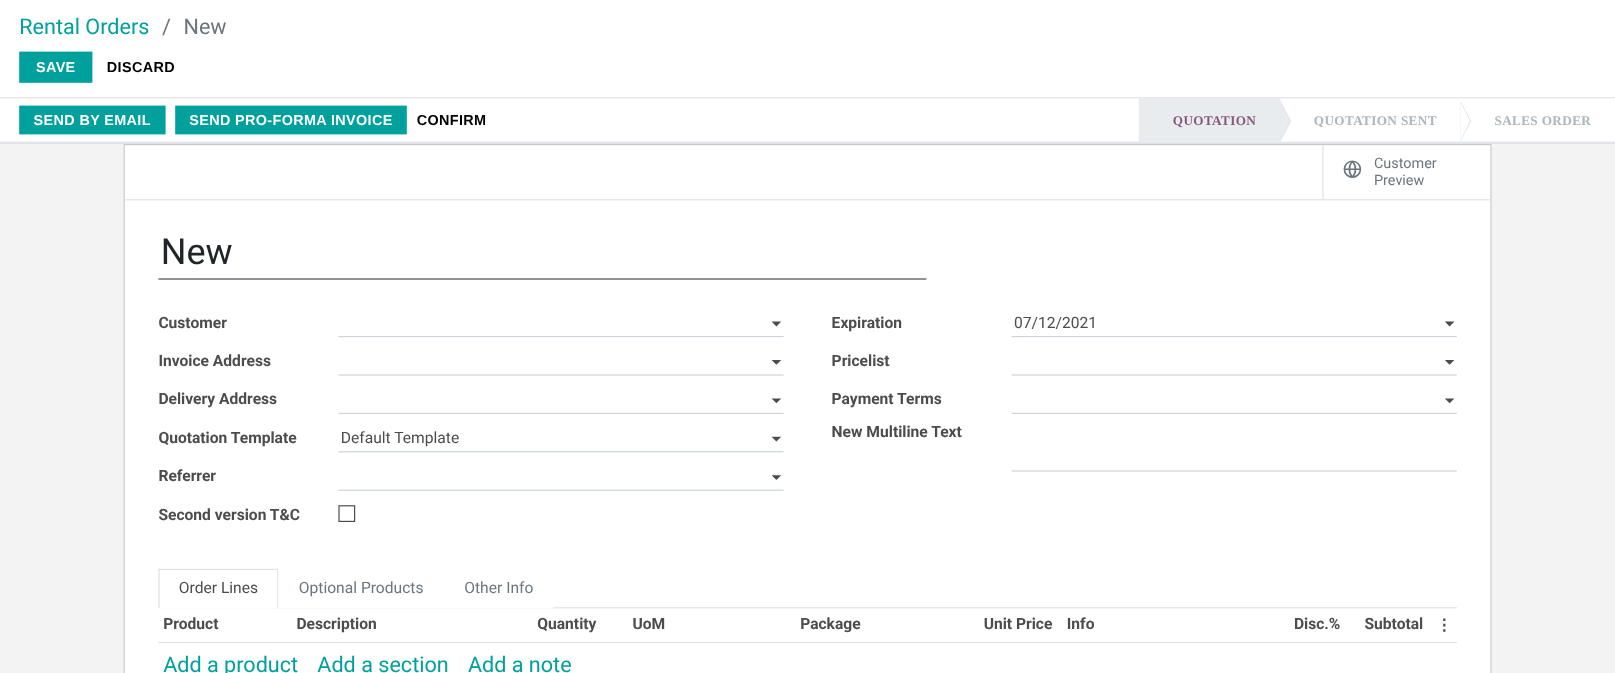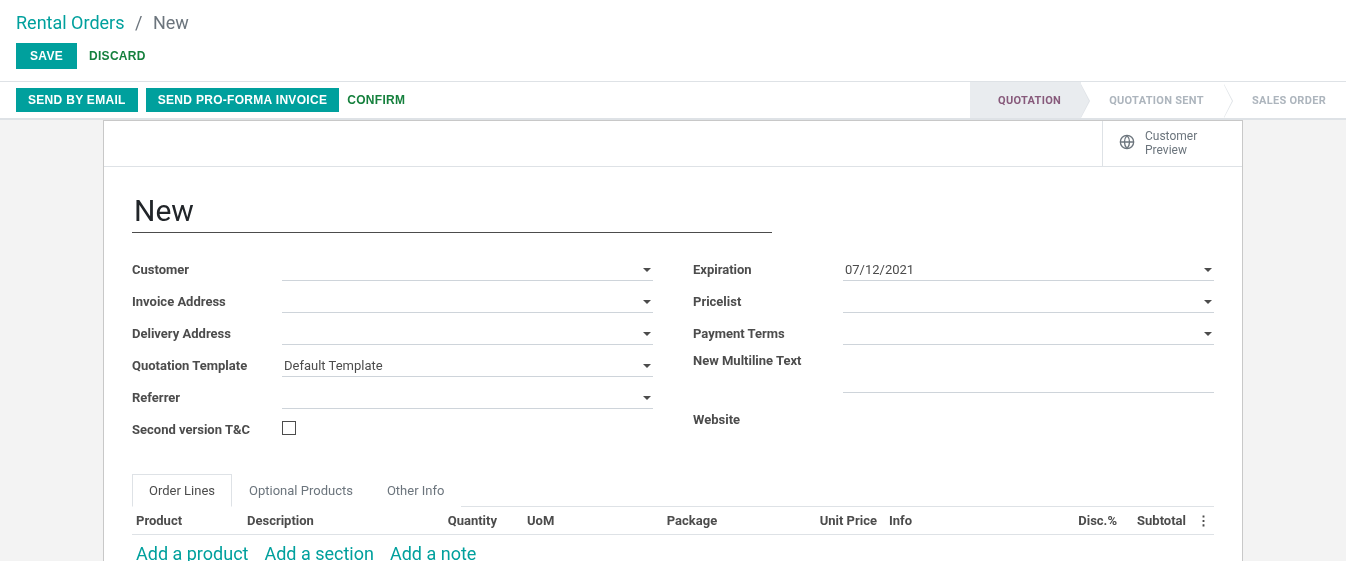--- a/index.html
+++ b/index.html
@@ -3,25 +3,25 @@
 <meta charset="utf-8">
 <style>
 * { box-sizing: border-box; margin: 0; padding: 0; }
 body { font-family: -apple-system, BlinkMacSystemFont, "Segoe UI", Roboto, "Helvetica Neue", Arial, sans-serif; font-size: 13px; color: #4c4c4c; background: #fff; width: 1346px; }
 .breadcrumb { padding: 12px 16px 6px; font-size: 18px; color: #6c757d; }
 .breadcrumb a { color: #00a09d; text-decoration: none; }
 .breadcrumb .sep { margin: 0 6px; color: #6c757d; }
 .breadcrumb .current { color: #6c757d; }
 .toolbar { padding: 4px 16px 12px; display: flex; gap: 12px; align-items: center; }
 .btn-primary { background: #00a09d; color: #fff; border: none; padding: 6px 14px; font-weight: 700; font-size: 12px; cursor: pointer; text-transform: uppercase; letter-spacing: 0.3px; }
-.btn-link { background: none; border: none; color: #15803d; font-weight: 600; font-size: 12px; cursor: pointer; text-transform: uppercase; letter-spacing: 0.3px; }
+.btn-link { background: none; border: none; color: #000000; font-weight: 600; font-size: 12px; cursor: pointer; text-transform: uppercase; letter-spacing: 0.3px; }
 .statusbar-row { border-top: 1px solid #dee2e6; border-bottom: 1px solid #dee2e6; display: flex; justify-content: space-between; align-items: stretch; padding-left: 16px; background:#fff; }
 .action-buttons { display: flex; align-items: center; gap: 8px; padding: 6px 0; }
 .action-buttons .btn-primary { padding: 5px 12px; }
-.status-steps { display: flex; align-items: stretch; }
+.status-steps { display: flex; align-items: stretch; font-family: Liberation Serif, serif; }
 .status-step { position: relative; padding: 8px 20px 8px 28px; font-size: 11px; font-weight: 700; color: #adb5bd; text-transform: uppercase; letter-spacing: 0.3px; display: flex; align-items: center; border-top:1px solid transparent; }
 .status-step.active { background: #e9ecef; color: #875a7b; }
 .status-step::after { content: ""; position: absolute; right: -8px; top: 50%; transform: translateY(-50%); border-top: 16px solid transparent; border-bottom: 16px solid transparent; border-left: 8px solid #fff; z-index: 2; }
 .status-step.active::after { border-left-color: #e9ecef; }
 .status-step::before { content: ""; position: absolute; right: -9px; top: 50%; transform: translateY(-50%); border-top: 17px solid transparent; border-bottom: 17px solid transparent; border-left: 9px solid #dee2e6; z-index: 1; }
 .status-step:last-child::after, .status-step:last-child::before { display: none; }
 .sheet-bg { background: #f3f3f3; padding: 0 0 40px; border-top:1px solid #dee2e6; }
 .sheet { max-width: 1140px; margin: 0 auto; background: #fff; border: 1px solid #c8c8c8; position: relative; }
 .button-box { display: flex; justify-content: flex-end; border-bottom: 1px solid #dee2e6; }
 .stat-button { border-left: 1px solid #dee2e6; padding: 8px 16px; display: flex; align-items: center; gap: 10px; cursor: pointer; min-width: 140px; }
@@ -170,24 +170,20 @@
             <input class="field-input" style="">
             <span class="caret"></span>
           </div>
         </div>
         <div class="field-row" style="align-items:flex-start;">
           <div class="field-label">New Multiline Text</div>
           <div class="field-input-wrap">
             <input class="field-input" style="margin-top: 18px;">
           </div>
         </div>
-        <div class="field-row" style="margin-top:14px;">
-          <div class="field-label">Website</div>
-          <div class="field-input-wrap"></div>
-        </div>
       </div>
     </div>
 
     <div class="tabs-wrap">
       <div class="tabs">
         <div class="tab active">Order Lines</div>
         <div class="tab">Optional Products</div>
         <div class="tab">Other Info</div>
       </div>
       <div class="table-head">

